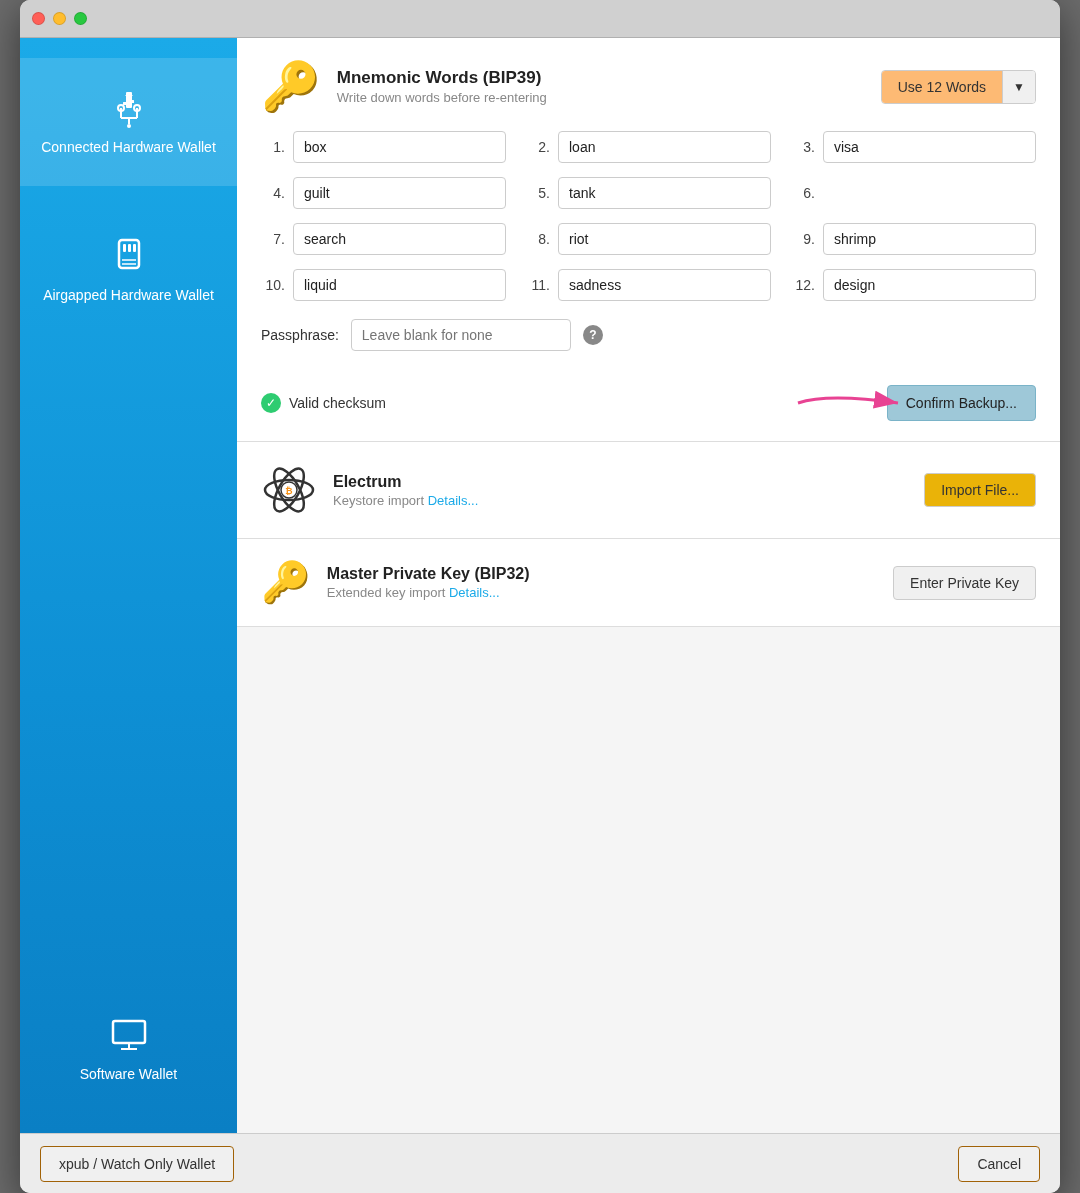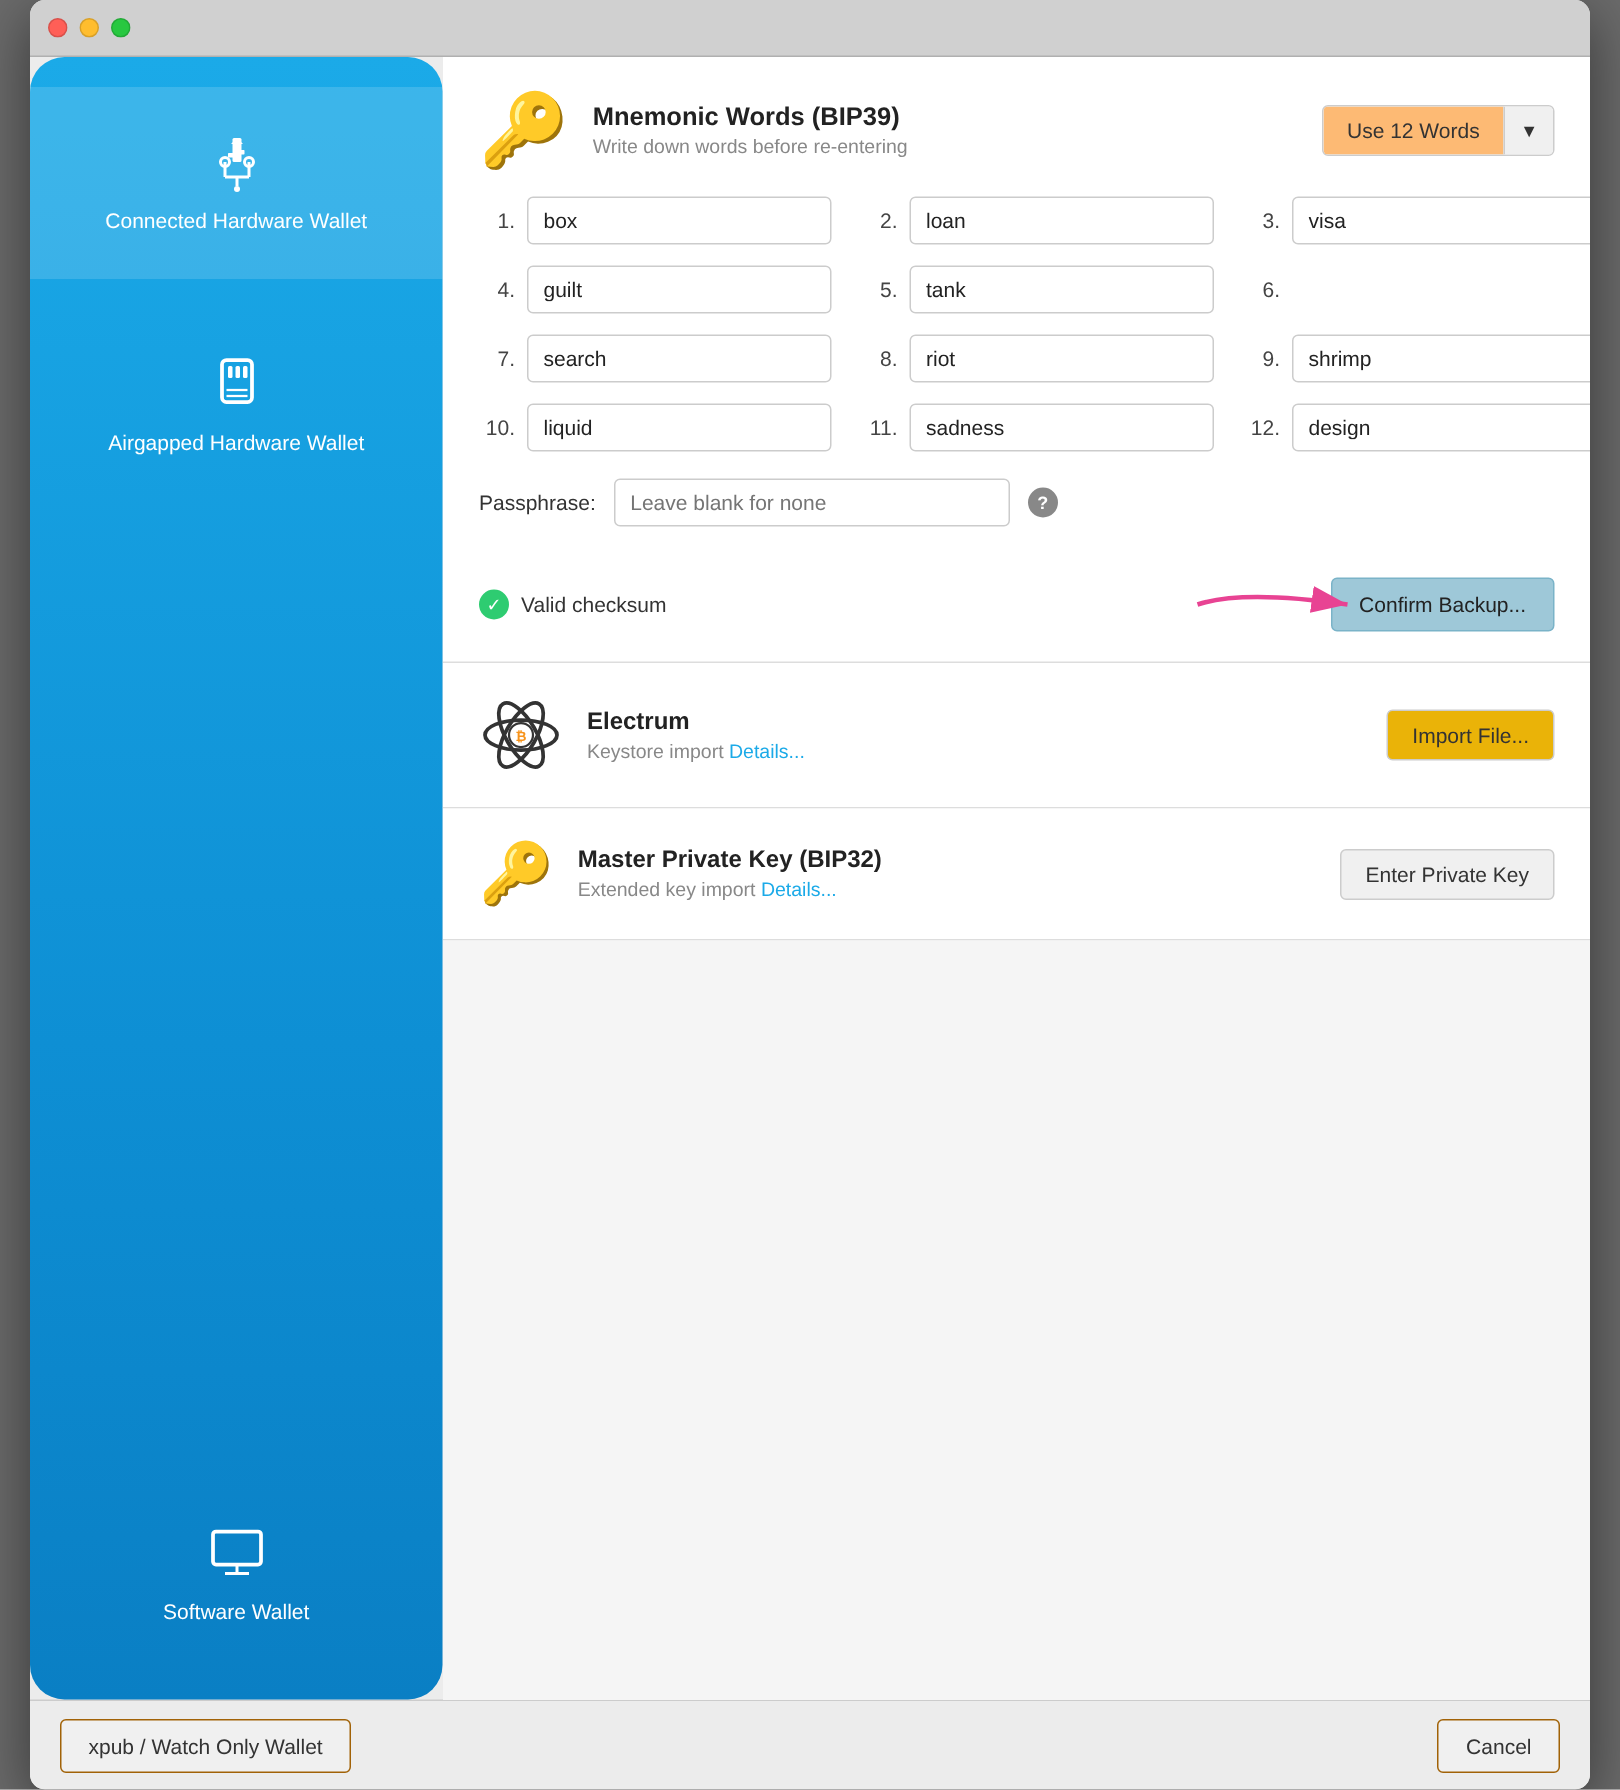--- a/index.html
+++ b/index.html
@@ -39,28 +39,27 @@
     .tl-min { background: #ffbd2e; }
     .tl-max { background: #28c840; }
 
     .content {
       display: flex;
       height: calc(1193px - 38px - 60px);
     }
 
     
     .sidebar {
-      width: 275px;
+      width: 217px;
       background: linear-gradient(180deg, #1baae8 0%, #0e8fd4 60%, #0a7fc4 100%);
       display: flex;
       flex-direction: column;
       align-items: center;
       padding: 20px 0;
       gap: 0;
-      border-radius: 23px;
     }
 
     .sidebar-item {
       width: 100%;
       display: flex;
       flex-direction: column;
       align-items: center;
       padding: 30px 20px;
       cursor: pointer;
       color: white;
@@ -205,21 +204,21 @@
       color: #333;
       white-space: nowrap;
     }
 
     .passphrase-input {
       border: 1px solid #ccc;
       border-radius: 4px;
       padding: 7px 10px;
       font-size: 14px;
       color: #3b82f6;
-      width: 264px;
+      width: 220px;
       outline: none;
     }
 
     .help-icon {
       width: 20px; height: 20px;
       background: #888;
       border-radius: 50%;
       color: white;
       font-size: 12px;
       display: flex;

